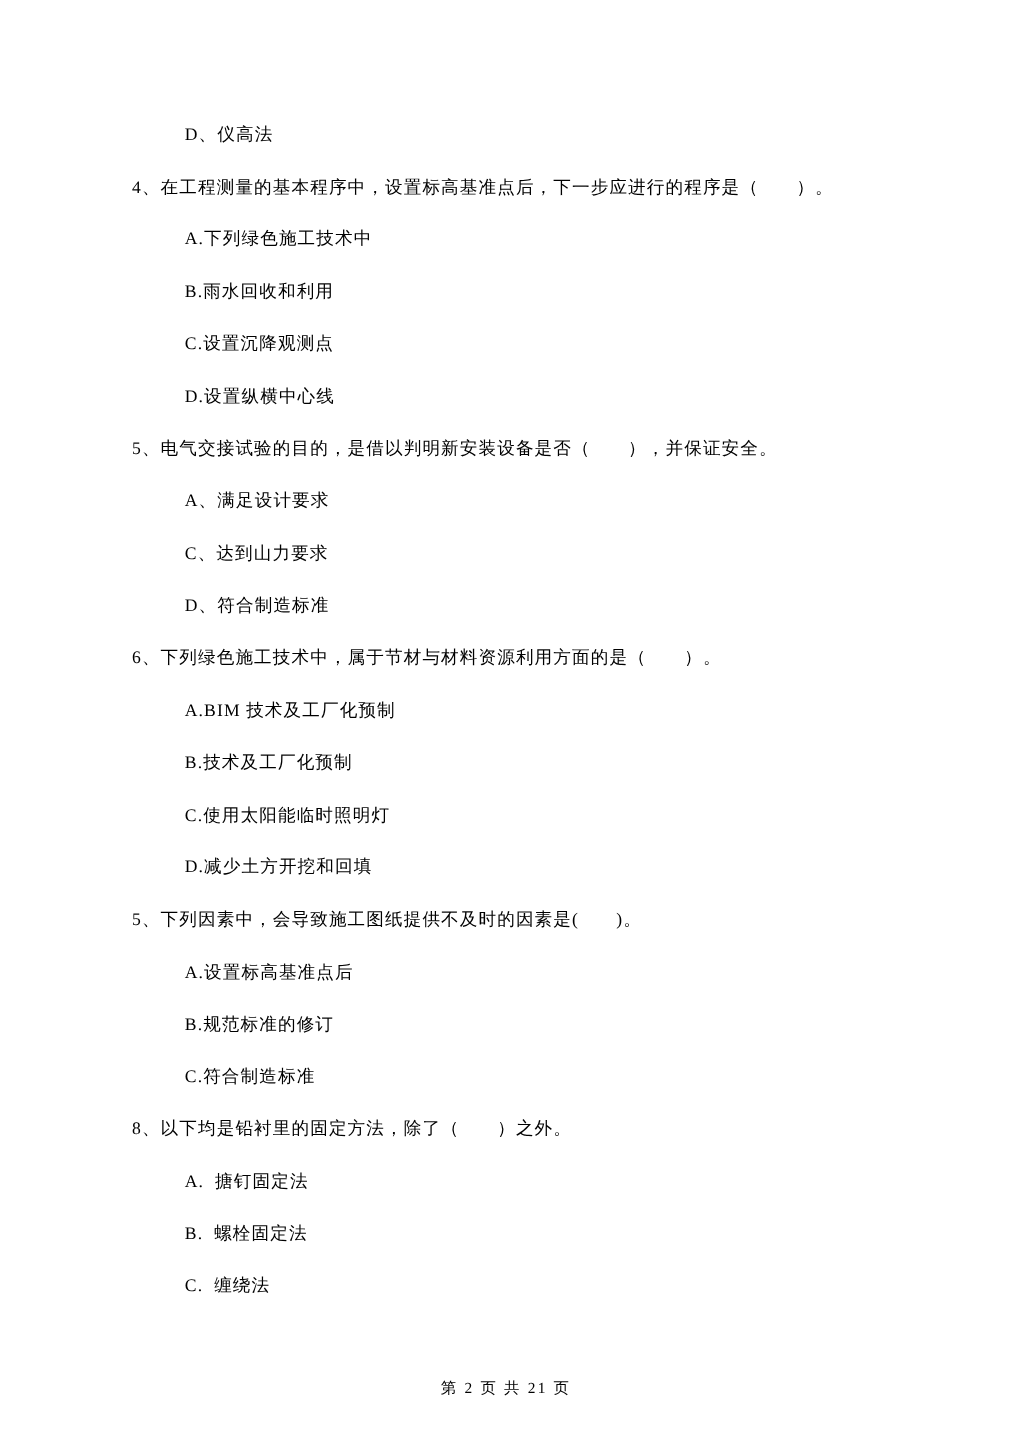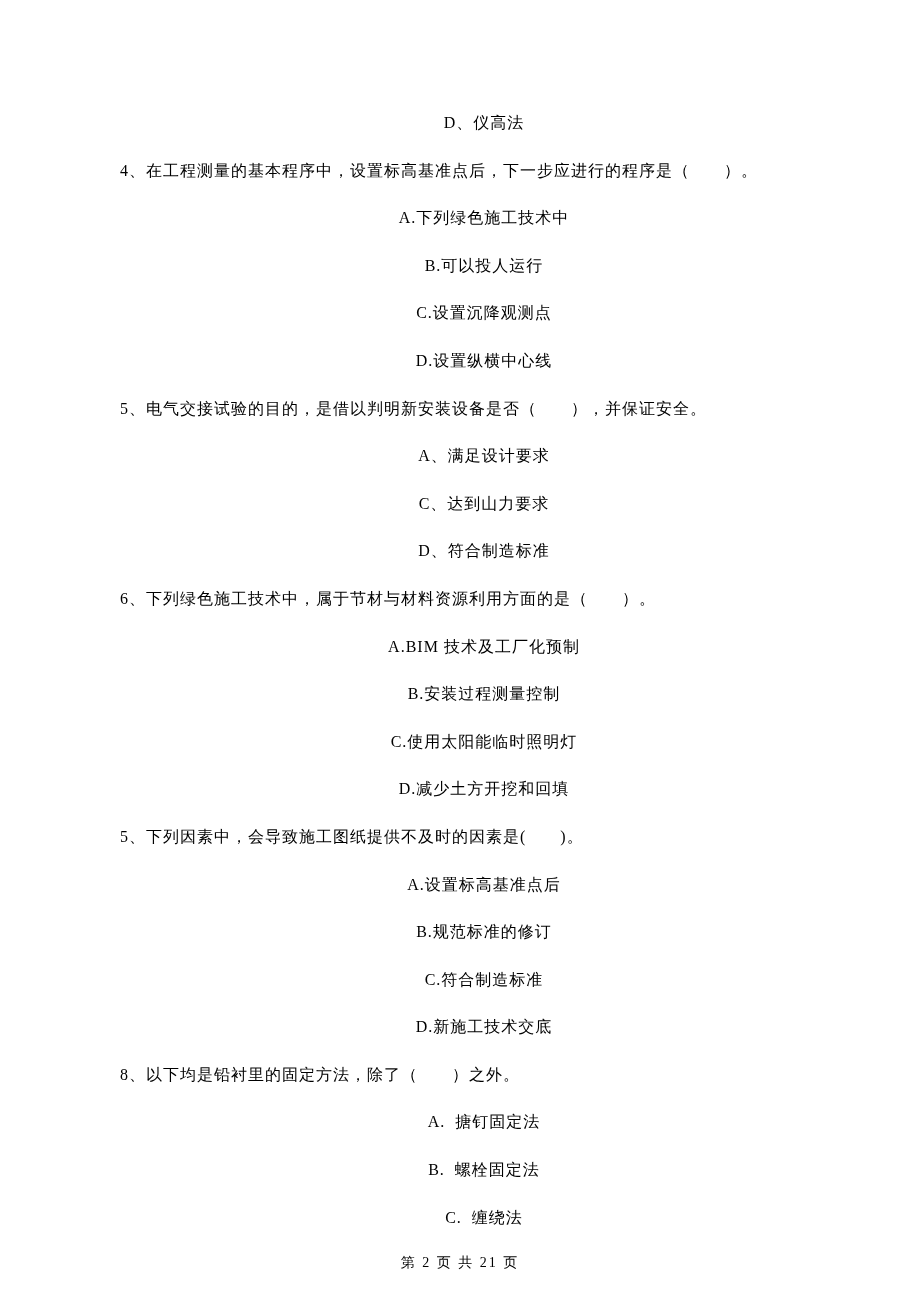--- a/index.html
+++ b/index.html
@@ -16,21 +16,20 @@
     min-height: 1302px;
     margin: 0 auto;
     padding: 110px 120px 40px 120px;
     box-sizing: border-box;
     position: relative;
   }
   .option {
     padding-left: 48px;
     margin-bottom: 22px;
     letter-spacing: 1px;
-    text-align: center;
   }
   .question {
     margin-bottom: 22px;
     letter-spacing: 1px;
     text-align: justify;
   }
   .footer {
     position: absolute;
     bottom: 28px;
     left: 0;
@@ -42,40 +41,39 @@
 </style>
 </head>
 <body>
 
 <div class="page">
 
   <div class="option">D、仪高法</div>
 
   <div class="question">4、在工程测量的基本程序中，设置标高基准点后，下一步应进行的程序是（　　）。</div>
   <div class="option">A.下列绿色施工技术中</div>
-  <div class="option">B.可以投人运行</div>
+  <div class="option">B.雨水回收和利用</div>
   <div class="option">C.设置沉降观测点</div>
   <div class="option">D.设置纵横中心线</div>
 
   <div class="question">5、电气交接试验的目的，是借以判明新安装设备是否（　　），并保证安全。</div>
   <div class="option">A、满足设计要求</div>
   <div class="option">C、达到山力要求</div>
   <div class="option">D、符合制造标准</div>
 
   <div class="question">6、下列绿色施工技术中，属于节材与材料资源利用方面的是（　　）。</div>
   <div class="option">A.BIM 技术及工厂化预制</div>
-  <div class="option">B.安装过程测量控制</div>
+  <div class="option">B.技术及工厂化预制</div>
   <div class="option">C.使用太阳能临时照明灯</div>
   <div class="option">D.减少土方开挖和回填</div>
 
   <div class="question">5、下列因素中，会导致施工图纸提供不及时的因素是(　　)。</div>
   <div class="option">A.设置标高基准点后</div>
   <div class="option">B.规范标准的修订</div>
   <div class="option">C.符合制造标准</div>
-  <div class="option">D.新施工技术交底</div>
 
   <div class="question">8、以下均是铅衬里的固定方法，除了（　　）之外。</div>
   <div class="option">A.&nbsp; 搪钉固定法</div>
   <div class="option">B.&nbsp; 螺栓固定法</div>
   <div class="option">C.&nbsp; 缠绕法</div>
 
   <div class="footer">第 2 页 共 21 页</div>
 </div>
 
 </body></html>

